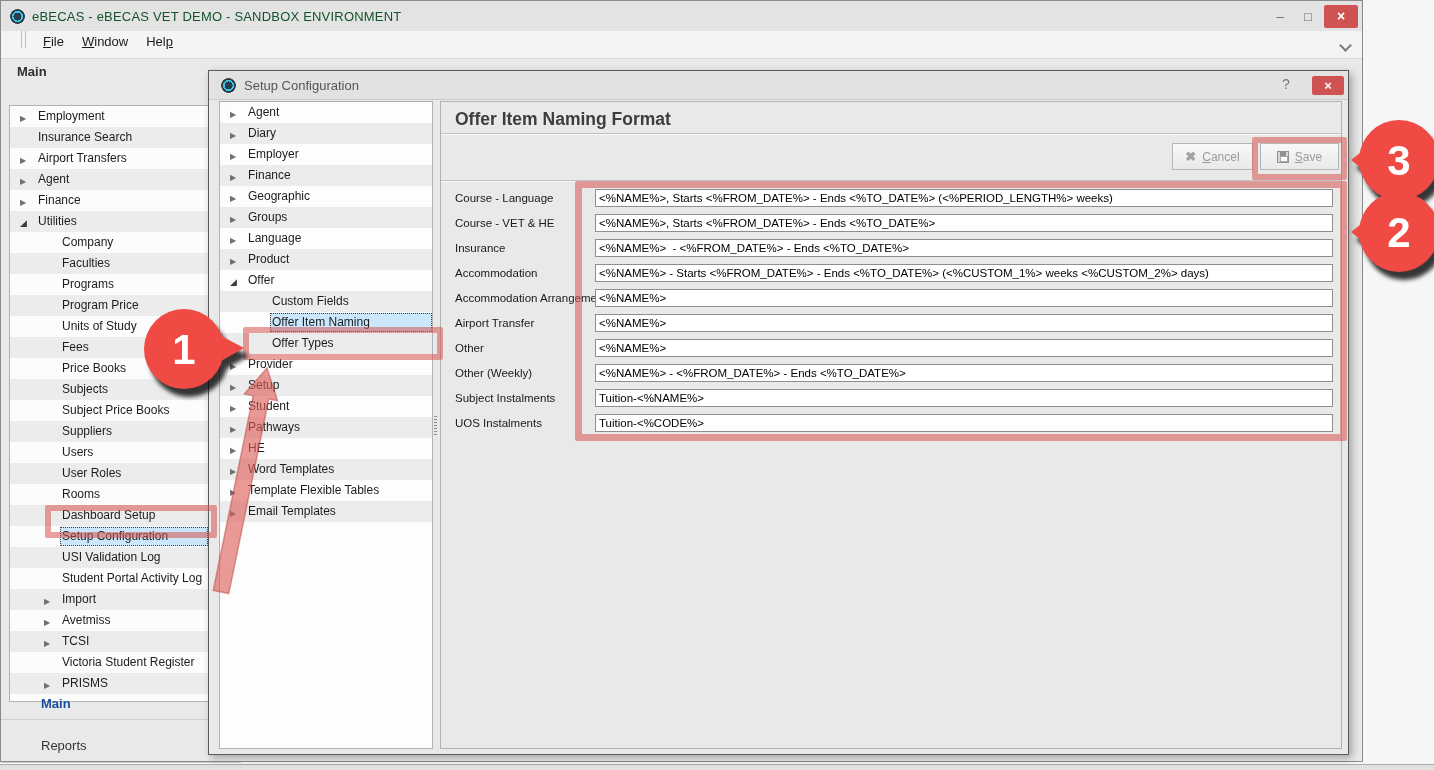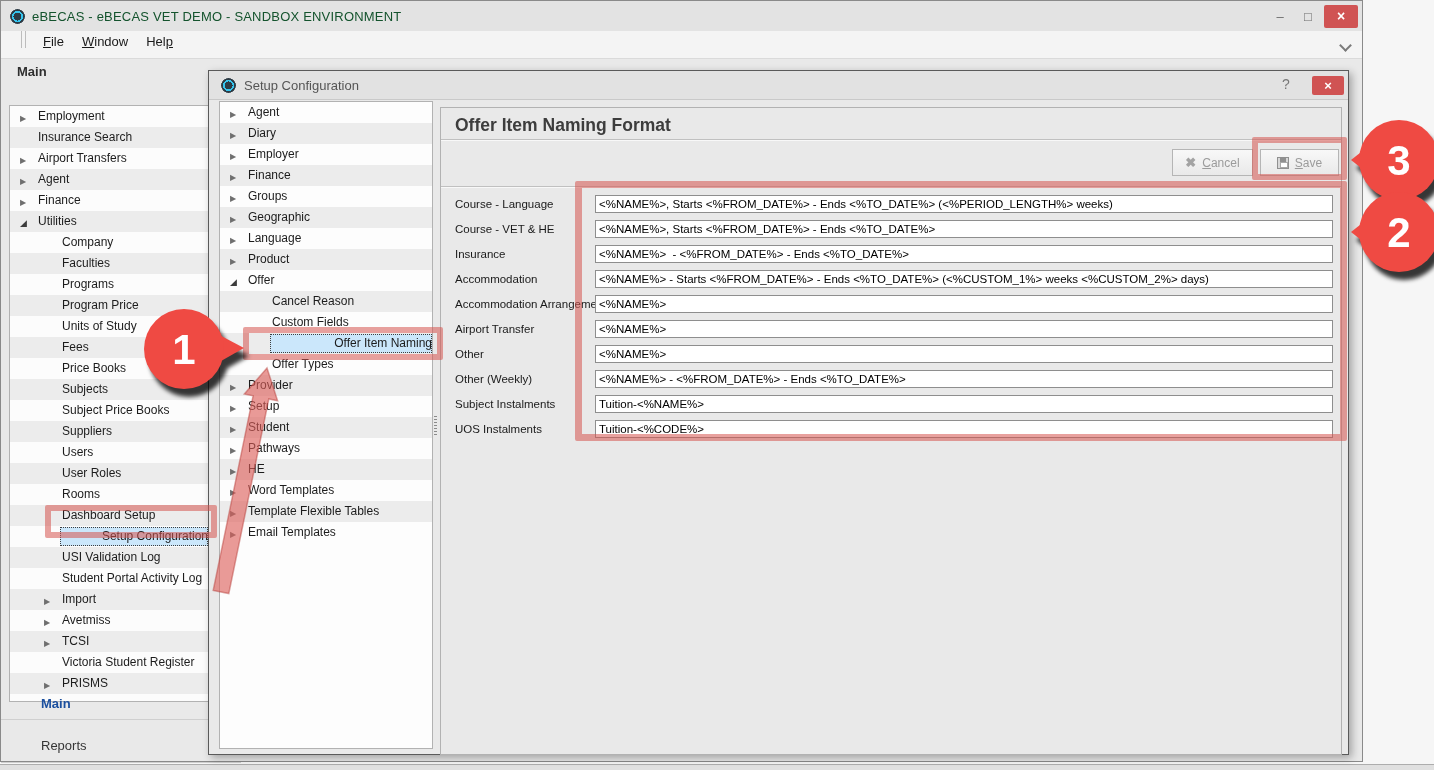--- a/index.html
+++ b/index.html
@@ -31,40 +31,40 @@
   .side-header{position:absolute;left:16px;top:63px;font-size:13px;font-weight:bold;color:#2f2f2f;}
   .side-panel{position:absolute;left:8px;top:104px;width:200px;height:597px;background:#fcfcfc;
     border:1px solid #b2b2b2;box-sizing:border-box;overflow:hidden;}
   .trow{display:flex;align-items:center;height:21px;font-size:12px;color:#1c1c1c;padding-left:10px;}
   .trow:nth-child(even){background:#ececec;}
   .trow.lv-1{padding-left:34px;}
   .arrow{width:16px;flex:none;text-align:left;}
   .st-collapsed .arrow::before{content:"\25B6";font-size:8px;color:#6f6f6f;}
   .st-expanded .arrow::before{content:"\25E2";font-size:9px;color:#3c3c3c;}
   .sel-region{flex:1;height:19px;line-height:19px;padding-left:2px;white-space:nowrap;}
-  .selected .sel-region{background:#cbe7fb;outline:1px dotted #3f3f3f;outline-offset:-1px;text-align:right;}
+  .selected .sel-region{background:#cbe7fb;outline:1px dotted #3f3f3f;outline-offset:-1px;}
   .side-foot-main{position:absolute;left:0;top:686px;width:200px;padding:9px 0 8px 40px;
     font-size:13px;font-weight:bold;color:#1b4f9e;border-bottom:1px solid #cfcfcf;}
   .side-foot-reports{position:absolute;left:0;top:726px;width:200px;padding:11px 0 9px 40px;
     font-size:13px;font-weight:normal;color:#363636;border-bottom:1px solid #cfcfcf;}
   
   .dialog{position:absolute;left:208px;top:70px;width:1141px;height:685px;background:#e9e9e9;
     border:1px solid #5a5a5a;box-sizing:border-box;box-shadow:3px 3px 8px rgba(0,0,0,0.30);z-index:20;}
   .dlg-titlebar{position:absolute;left:0;top:0;right:0;height:28px;background:#e2e2e2;
     border-bottom:1px solid #c9c9c9;display:flex;align-items:center;}
   .dlg-titlebar .logo{margin:0 8px 0 12px;}
   .dlg-title{font-size:13px;color:#555;}
   .dlg-help{position:absolute;right:54px;top:5px;font-size:14px;color:#787878;width:16px;text-align:center;}
   .dlg-close{position:absolute;right:4px;top:5px;width:32px;height:19px;line-height:19px;background:#d05353;
     color:#fff;text-align:center;font-weight:bold;font-size:13px;border-radius:2px;}
   .dlg-tree{position:absolute;left:10px;top:30px;width:214px;height:648px;background:#fdfdfd;
     border:1px solid #b2b2b2;box-sizing:border-box;overflow:hidden;}
   .splitter{position:absolute;left:225px;top:345px;width:3px;height:20px;
     background:repeating-linear-gradient(#8a8a8a 0 1px, transparent 1px 3px);}
-  .dlg-pane{position:absolute;left:231px;top:36px;width:902px;height:648px;background:#e9e9e9;
+  .dlg-pane{position:absolute;left:231px;top:30px;width:902px;height:648px;background:#e9e9e9;
     border:1px solid #b2b2b2;box-sizing:border-box;}
   .pane-header{height:32px;padding:7px 0 0 14px;font-size:17.5px;font-weight:bold;color:#3d3d3d;
     border-bottom:1px solid #c0c0c0;box-shadow:0 1px 0 #f8f8f8;box-sizing:border-box;}
   .btn-strip{position:relative;height:46px;border-bottom:1px solid #c0c0c0;box-shadow:0 1px 0 #f8f8f8;}
   .btn{position:absolute;top:9px;height:27px;box-sizing:border-box;border:1px solid #b5b5b5;
     background:linear-gradient(#f8f8f8,#e9e9e9);color:#9b9b9b;font-size:12px;
     display:flex;align-items:center;justify-content:center;gap:6px;font-family:"Liberation Sans",sans-serif;}
   .btn-cancel{right:88px;width:81px;}
   .btn-save{right:2px;width:79px;}
   .cancel-x{color:#a3a3a3;font-weight:bold;font-size:13px;}
@@ -253,41 +253,37 @@
       <div class="trow st-collapsed">
         <span class="arrow"></span>
         <span class="sel-region"><span>Employer</span></span>
       </div>
       <div class="trow st-collapsed">
         <span class="arrow"></span>
         <span class="sel-region"><span>Finance</span></span>
       </div>
       <div class="trow st-collapsed">
         <span class="arrow"></span>
+        <span class="sel-region"><span>Geographic</span></span>
+      </div>
+      <div class="trow st-collapsed">
+        <span class="arrow"></span>
         <span class="sel-region"><span>Groups</span></span>
       </div>
       <div class="trow st-collapsed">
         <span class="arrow"></span>
-        <span class="sel-region"><span>Geographic</span></span>
-      </div>
-      <div class="trow st-collapsed">
-        <span class="arrow"></span>
         <span class="sel-region"><span>Language</span></span>
       </div>
       <div class="trow st-collapsed">
         <span class="arrow"></span>
         <span class="sel-region"><span>Product</span></span>
       </div>
       <div class="trow st-expanded">
         <span class="arrow"></span>
         <span class="sel-region"><span>Offer</span></span>
-      </div>
-      <div class="trow st-leaf lv-1">
-        <span class="arrow"></span>
-        <span class="sel-region"><span>Cancel Reason</span></span>
       </div>
       <div class="trow st-leaf lv-1">
         <span class="arrow"></span>
         <span class="sel-region"><span>Custom Fields</span></span>
       </div>
       <div class="trow st-leaf lv-1 selected">
         <span class="arrow"></span>
         <span class="sel-region"><span>Offer Item Naming</span></span>
       </div>
       <div class="trow st-leaf lv-1">

